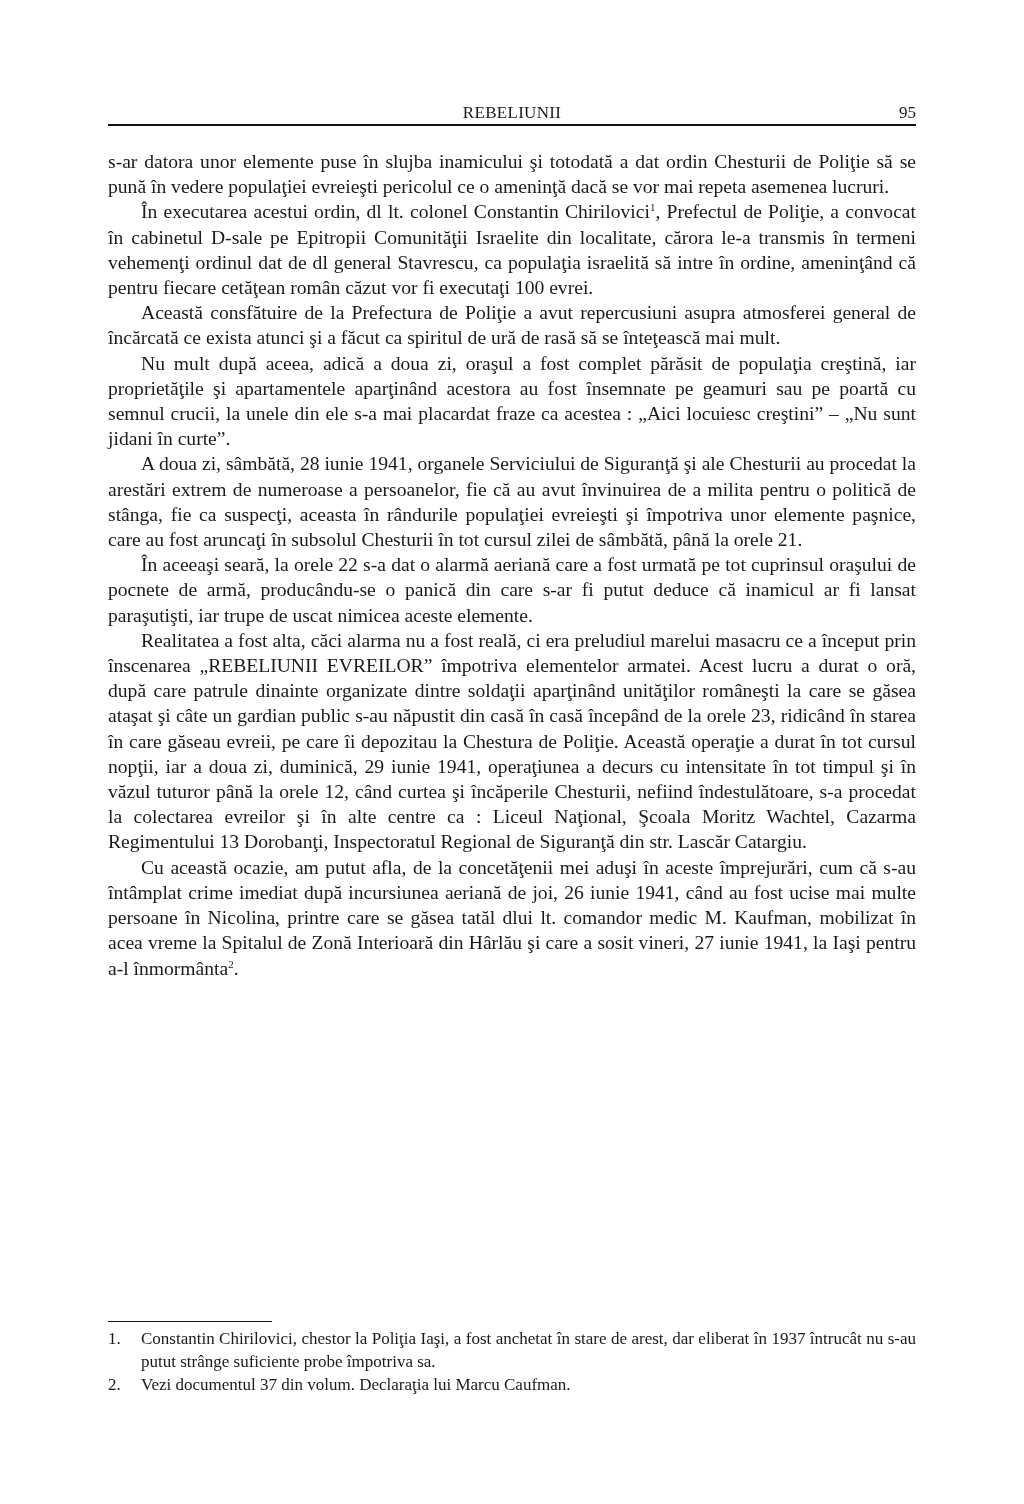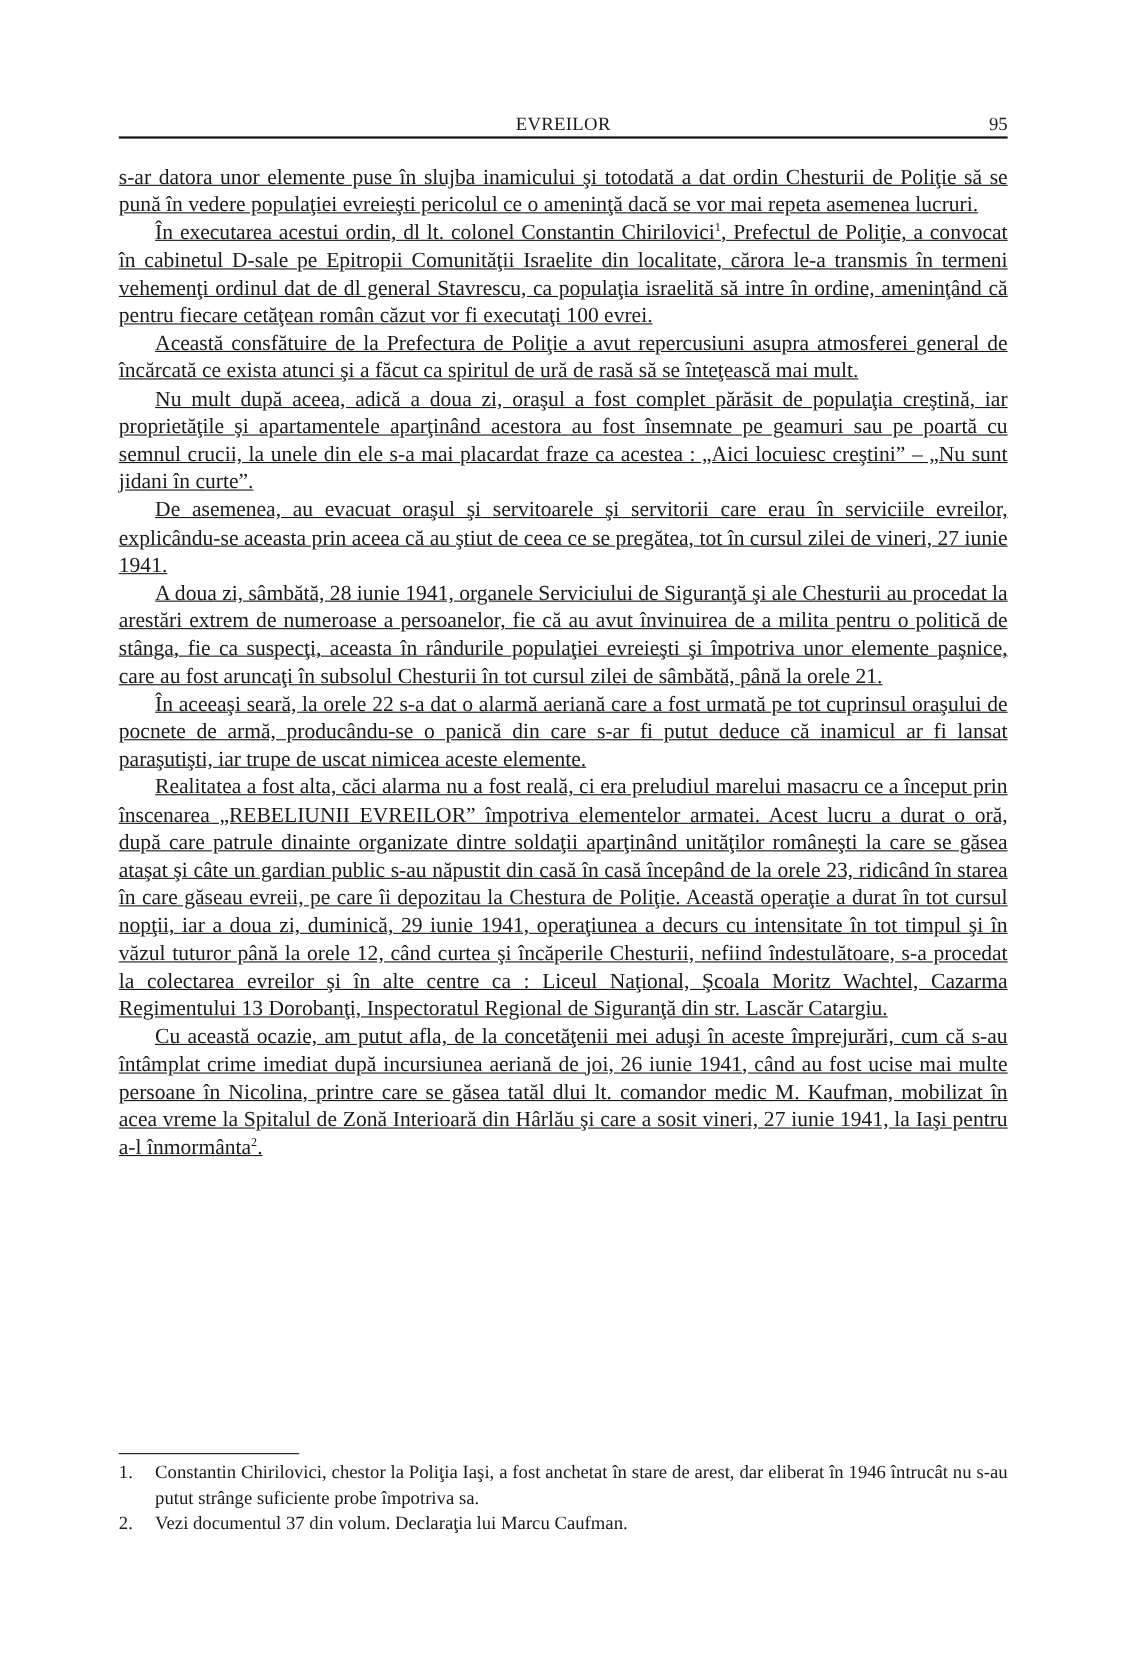--- a/index.html
+++ b/index.html
@@ -40,21 +40,20 @@
       position: absolute;
       right: 0;
       top: 1px;
     }
     .body-text {
       margin-top: 23px;
       font-size: 19.6px;
       line-height: 25.2px;
       text-align: justify;
       hyphens: none;
-      text-decoration: underline;
     }
     .body-text p {
       margin: 0;
       text-indent: 33px;
     }
     .body-text p.cont {
       text-indent: 0;
     }
     sup {
       font-size: 11px;
@@ -86,49 +85,48 @@
       position: absolute;
       left: 0;
       top: 0;
     }
   </style>
 </head>
 <body>
 
 <div class="page">
   <div class="running-head">
-    <span class="title">EVREILOR</span>
+    <span class="title">REBELIUNII</span>
     <span class="folio">95</span>
   </div>
 
   <div class="body-text">
     <p class="cont"><span>s-ar datora unor elemente puse în slujba inamicului şi totodată a dat ordin Chesturii de Poliţie să se pună în vedere populaţiei evreieşti pericolul ce o ameninţă dacă se vor mai repeta asemenea lucruri.</span></p>
 
     <p><span>În executarea acestui ordin, dl lt. colonel Constantin Chirilovici</span><sup>1</sup><span>, Prefectul de Poliţie, a convocat în cabinetul D-sale pe Epitropii Comunităţii Israelite din localitate, cărora le-a transmis în termeni vehemenţi ordinul dat de dl general Stavrescu, ca populaţia israelită să intre în ordine, ameninţând că pentru fiecare cetăţean român căzut vor fi executaţi 100 evrei.</span></p>
 
     <p><span>Această consfătuire de la Prefectura de Poliţie a avut repercusiuni asupra atmosferei general de încărcată ce exista atunci şi a făcut ca spiritul de ură de rasă să se înteţească mai mult.</span></p>
 
     <p><span>Nu mult după aceea, adică a doua zi, oraşul a fost complet părăsit de populaţia creştină, iar proprietăţile şi apartamentele aparţinând acestora au fost însemnate pe geamuri sau pe poartă cu semnul crucii, la unele din ele s-a mai placardat fraze ca acestea : „Aici locuiesc creştini” – „Nu sunt jidani în curte”.</span></p>
 
-    <p><span>De asemenea, au evacuat oraşul şi servitoarele şi servitorii care erau în serviciile evreilor, explicându-se aceasta prin aceea că au ştiut de ceea ce se pregătea, tot în cursul zilei de vineri, 27 iunie 1941.</span></p>
 
     <p><span>A doua zi, sâmbătă, 28 iunie 1941, organele Serviciului de Siguranţă şi ale Chesturii au procedat la arestări extrem de numeroase a persoanelor, fie că au avut învinuirea de a milita pentru o politică de stânga, fie ca suspecţi, aceasta în rândurile populaţiei evreieşti şi împotriva unor elemente paşnice, care au fost aruncaţi în subsolul Chesturii în tot cursul zilei de sâmbătă, până la orele 21.</span></p>
 
     <p><span>În aceeaşi seară, la orele 22 s-a dat o alarmă aeriană care a fost urmată pe tot cuprinsul oraşului de pocnete de armă, producându-se o panică din care s-ar fi putut deduce că inamicul ar fi lansat paraşutişti, iar trupe de uscat nimicea aceste elemente.</span></p>
 
     <p><span>Realitatea a fost alta, căci alarma nu a fost reală, ci era preludiul marelui masacru ce a început prin înscenarea „REBELIUNII EVREILOR” împotriva elementelor armatei. Acest lucru a durat o oră, după care patrule dinainte organizate dintre soldaţii aparţinând unităţilor româneşti la care se găsea ataşat şi câte un gardian public s-au năpustit din casă în casă începând de la orele 23, ridicând în starea în care găseau evreii, pe care îi depozitau la Chestura de Poliţie. Această operaţie a durat în tot cursul nopţii, iar a doua zi, duminică, 29 iunie 1941, operaţiunea a decurs cu intensitate în tot timpul şi în văzul tuturor până la orele 12, când curtea şi încăperile Chesturii, nefiind îndestulătoare, s-a procedat la colectarea evreilor şi în alte centre ca : Liceul Naţional, Şcoala Moritz Wachtel, Cazarma Regimentului 13 Dorobanţi, Inspectoratul Regional de Siguranţă din str. Lascăr Catargiu.</span></p>
 
     <p><span>Cu această ocazie, am putut afla, de la concetăţenii mei aduşi în aceste împrejurări, cum că s-au întâmplat crime imediat după incursiunea aeriană de joi, 26 iunie 1941, când au fost ucise mai multe persoane în Nicolina, printre care se găsea tatăl dlui lt. comandor medic M. Kaufman, mobilizat în acea vreme la Spitalul de Zonă Interioară din Hârlău şi care a sosit vineri, 27 iunie 1941, la Iaşi pentru a-l înmormânta</span><sup>2</sup><span>.</span></p>
   </div>
 </div>
 
 <div class="fn-rule"></div>
 
 <div class="footnotes">
   <div class="fn">
     <span class="num">1.</span>
-    <span>Constantin Chirilovici, chestor la Poliţia Iaşi, a fost anchetat în stare de arest, dar eliberat în 1946 întrucât nu s-au putut strânge suficiente probe împotriva sa.</span>
+    <span>Constantin Chirilovici, chestor la Poliţia Iaşi, a fost anchetat în stare de arest, dar eliberat în 1937 întrucât nu s-au putut strânge suficiente probe împotriva sa.</span>
   </div>
   <div class="fn">
     <span class="num">2.</span>
     <span>Vezi documentul 37 din volum. Declaraţia lui Marcu Caufman.</span>
   </div>
 </div>
 
 </body></html>

